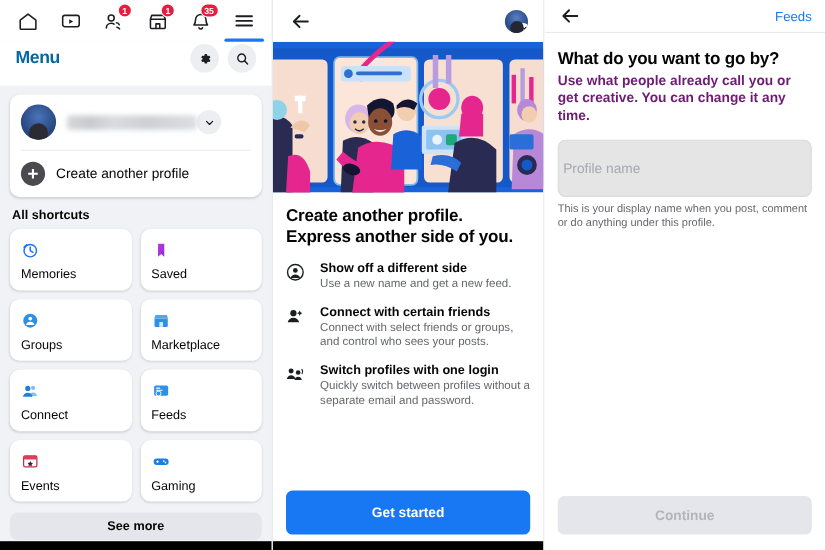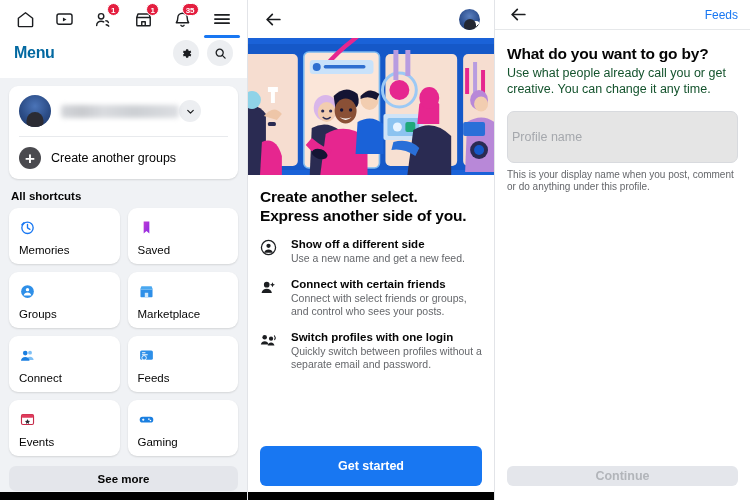--- a/index.html
+++ b/index.html
@@ -154,31 +154,31 @@
   .black-bar { position:absolute; left:0; right:0; bottom:0; height:8px; background:#000; }
 
   
   .right-top {
     height:30px; display:flex; align-items:center; justify-content:space-between;
     padding: 0 12px; border-bottom:1px solid #e6e8ea;
   }
   .cancel-link { font-size:12px; color:#1877f2; font-weight:500; cursor:pointer; }
   .right-body { padding: 14px 12px 0 12px; }
   .right-title { font-size:15.5px; font-weight:bold; color:#050505; line-height:19px; letter-spacing:-0.2px;}
-  .right-sub { font-size:12.5px; color:#14532d; line-height:16px; margin-top:2px; }
+  .right-sub { font-size:12.5px; color:#701a75; line-height:16px; margin-top:2px;font-weight:bold; }
   .name-input {
     margin-top: 14px; width:100%; height:52px; border:1px solid #d8dade;
     border-radius:7px; padding: 0 4px; font-size:12.5px; color:#050505;
     background:#e5e5e5; font-family:"Liberation Sans", sans-serif; outline:none;
   }
   .name-input::placeholder { color:#a5a8ad; }
   .helper { font-size:10px; color:#65676b; line-height:12px; margin-top:6px; }
   .continue {
     position:absolute; left:12px; right:12px; bottom: 14px;
-    background:#e4e6eb; color:#b2b5ba; border-radius:6px; height:20px;
+    background:#e4e6eb; color:#b2b5ba; border-radius:6px; height:35px;
     display:flex;align-items:center;justify-content:center;
     font-size:12.5px; font-weight:bold; border:none; width:auto;
     font-family:"Liberation Sans", sans-serif; cursor:default;
   }
 </style>
 </head>
 <body>
 
 <div class="panel" id="panel-menu">
 
@@ -257,21 +257,21 @@
         <div class="blur-name"></div>
         <div class="chev-btn">
           <svg width="11" height="11" viewBox="0 0 24 24" fill="none" stroke="#1c1e21" stroke-width="2.6" stroke-linecap="round" stroke-linejoin="round">
             <polyline points="6,9.5 12,15.5 18,9.5"></polyline>
           </svg>
         </div>
       </div>
       <div class="divider"></div>
       <div class="create-row">
         <div class="plus-circle"></div>
-        <div class="create-label">Create another groups</div>
+        <div class="create-label">Create another profile</div>
       </div>
     </div>
 
     <div class="section-label">All shortcuts</div>
 
     <div class="grid">
 
       <div class="tile">
         <div class="tile-icon">
           <svg width="17" height="17" viewBox="0 0 24 24" fill="none" stroke="#1877f2" stroke-width="1.9" stroke-linecap="round" stroke-linejoin="round">
@@ -465,21 +465,21 @@
     <ellipse cx="232" cy="62" rx="9" ry="10" fill="#b888d8"></ellipse>
     <ellipse cx="234" cy="66" rx="7" ry="7.5" fill="#f2cdb0"></ellipse>
     <path d="M220 84 q16 -10 30 2 v48h-32z" fill="#b888d8"></path>
     <rect x="216" y="84" width="22" height="14" rx="2" fill="#2a6fd8"></rect>
     <circle cx="232" cy="112" r="9" fill="#2a2b52"></circle>
     <circle cx="232" cy="112" r="5" fill="#1558c8"></circle>
   </svg>
 
   <div class="mid-body">
     <div class="hero-title">
-      <div>Create another select.</div>
+      <div>Create another profile.</div>
       <div>Express another side of you.</div>
     </div>
 
     <div class="feature">
       <div class="feature-icon">
         <svg width="17" height="17" viewBox="0 0 24 24" fill="#1c1e21">
           <circle cx="12" cy="12" r="10" fill="none" stroke="#1c1e21" stroke-width="1.8"></circle>
           <circle cx="12" cy="9.6" r="3"></circle>
           <path d="M5.9 19.4c.7-3 3.2-4.6 6.1-4.6s5.4 1.6 6.1 4.6z"></path>
         </svg>

